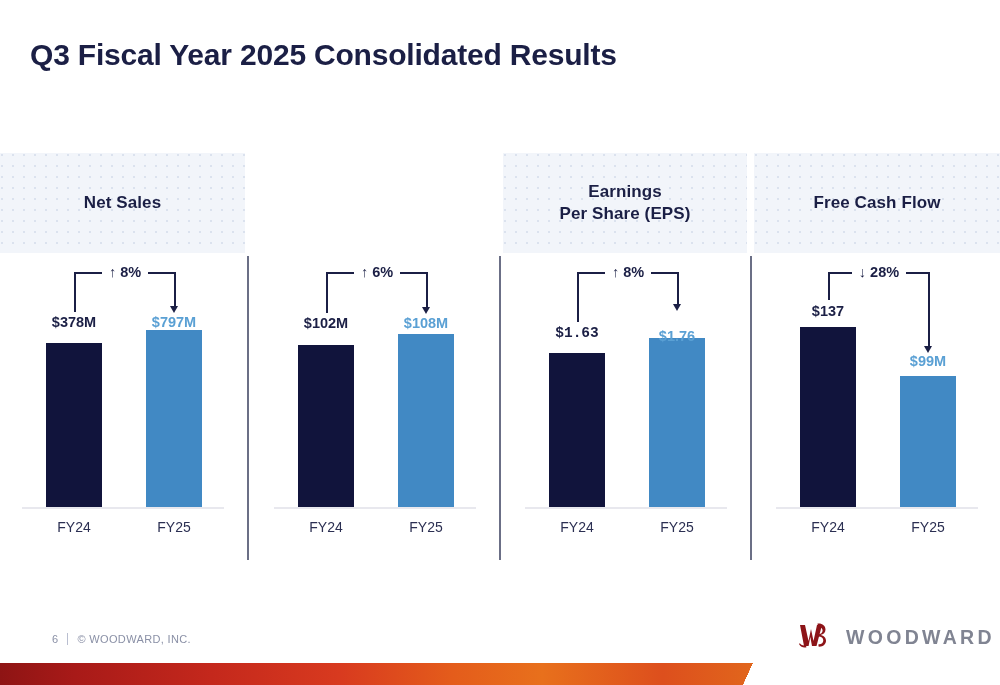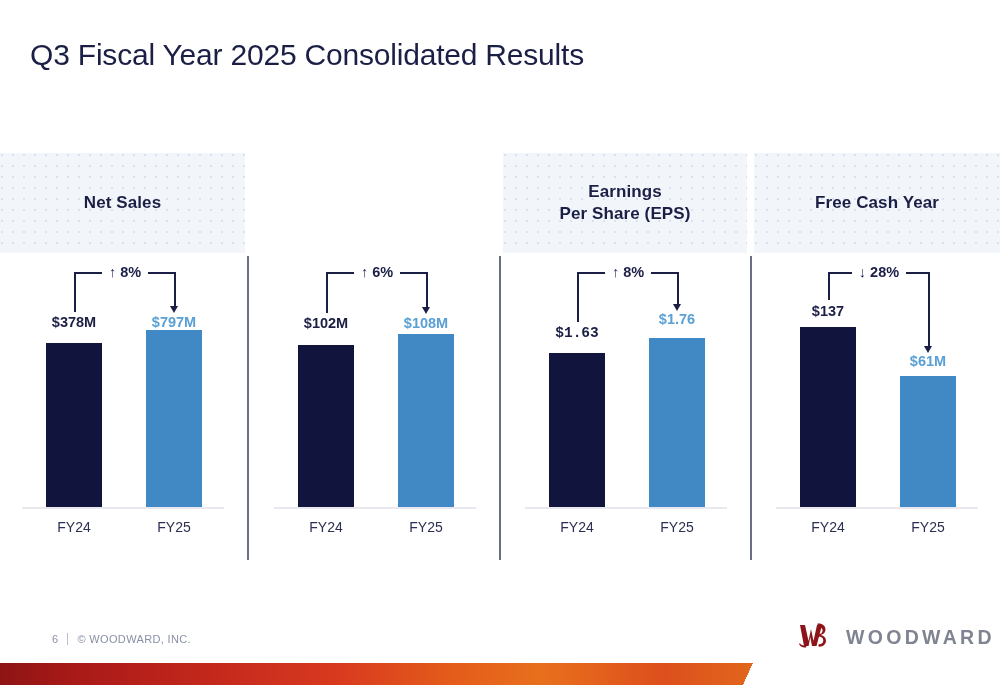--- a/index.html
+++ b/index.html
@@ -15,21 +15,21 @@
     font-family: "Liberation Sans", sans-serif;
     -webkit-font-smoothing: antialiased;
   }
 
   
   #slide-title {
     position: absolute;
     left: 30px;
     top: 38px;
     font-size: 30px;
-    font-weight: 400;
+    font-weight: 700;
     color: #1b1f45;
     letter-spacing: -0.2px;
     white-space: nowrap;
   }
 
   
   #header-band {
     position: absolute;
     left: 0;
     top: 153px;
@@ -207,21 +207,21 @@
   <div class="panel-header" style="left:0px; width:245px;">
     <div class="panel-header-label">Net Sales</div>
   </div>
   <div class="panel-header" style="left:503px; width:244px;">
     <div class="panel-header-label">
       <div>Earnings</div>
       <div>Per Share (EPS)</div>
     </div>
   </div>
   <div class="panel-header" style="left:754px; width:246px;">
-    <div class="panel-header-label">Free Cash Year</div>
+    <div class="panel-header-label">Free Cash Flow</div>
   </div>
 </div>
 
 <div class="panel-divider" style="left:247px;"></div>
 <div class="panel-divider" style="left:499px;"></div>
 <div class="panel-divider" style="left:750px;"></div>
 
 <div class="chart-panel" style="left:0px; width:246px;">
   <div class="chart-plot">
     <div class="bar fy24" style="left:46px; height:165px;"></div>
@@ -262,42 +262,42 @@
   <div class="baseline" style="left:22px; width:202px;"></div>
   <div class="axis-label" style="left:26px;">FY24</div>
   <div class="axis-label" style="left:126px;">FY25</div>
 </div>
 
 <div class="chart-panel" style="left:503px; width:246px;">
   <div class="chart-plot">
     <div class="bar fy24" style="left:46px; height:155px;"></div>
     <div class="bar fy25" style="left:146px; height:170px;"></div>
     <div class="bar-value fy24" style="left:26px; top:72px;font-family:Liberation Mono, monospace;">$1.63</div>
-    <div class="bar-value fy25" style="left:126px; top:58px;">$1.76</div>
+    <div class="bar-value fy25" style="left:126px; top:75px;">$1.76</div>
 
     <div class="delta-group">
       <div class="delta-line delta-h" style="left:74px; top:19px; width:28px;"></div>
       <div class="delta-line delta-h" style="left:148px; top:19px; width:28px;"></div>
       <div class="delta-line delta-v" style="left:74px; top:19px; height:50px;"></div>
       <div class="delta-line delta-v" style="left:174px; top:19px; height:33px;"></div>
       <div class="arrowhead" style="left:170px; top:51px;"></div>
       <div class="delta-text" style="left:75px; top:11px; width:100px;">↑ 8%</div>
     </div>
   </div>
   <div class="baseline" style="left:22px; width:202px;"></div>
   <div class="axis-label" style="left:26px;">FY24</div>
   <div class="axis-label" style="left:126px;">FY25</div>
 </div>
 
 <div class="chart-panel" style="left:754px; width:246px;">
   <div class="chart-plot">
     <div class="bar fy24" style="left:46px; height:181px;"></div>
     <div class="bar fy25" style="left:146px; height:132px;"></div>
     <div class="bar-value fy24" style="left:26px; top:50px;text-align:center;">$137</div>
-    <div class="bar-value fy25" style="left:126px; top:100px;">$61M</div>
+    <div class="bar-value fy25" style="left:126px; top:100px;">$99M</div>
 
     <div class="delta-group">
       <div class="delta-line delta-h" style="left:74px; top:19px; width:24px;"></div>
       <div class="delta-line delta-h" style="left:152px; top:19px; width:24px;"></div>
       <div class="delta-line delta-v" style="left:74px; top:19px; height:28px;"></div>
       <div class="delta-line delta-v" style="left:174px; top:19px; height:75px;"></div>
       <div class="arrowhead" style="left:170px; top:93px;"></div>
       <div class="delta-text" style="left:75px; top:11px; width:100px;">↓ 28%</div>
     </div>
   </div>

